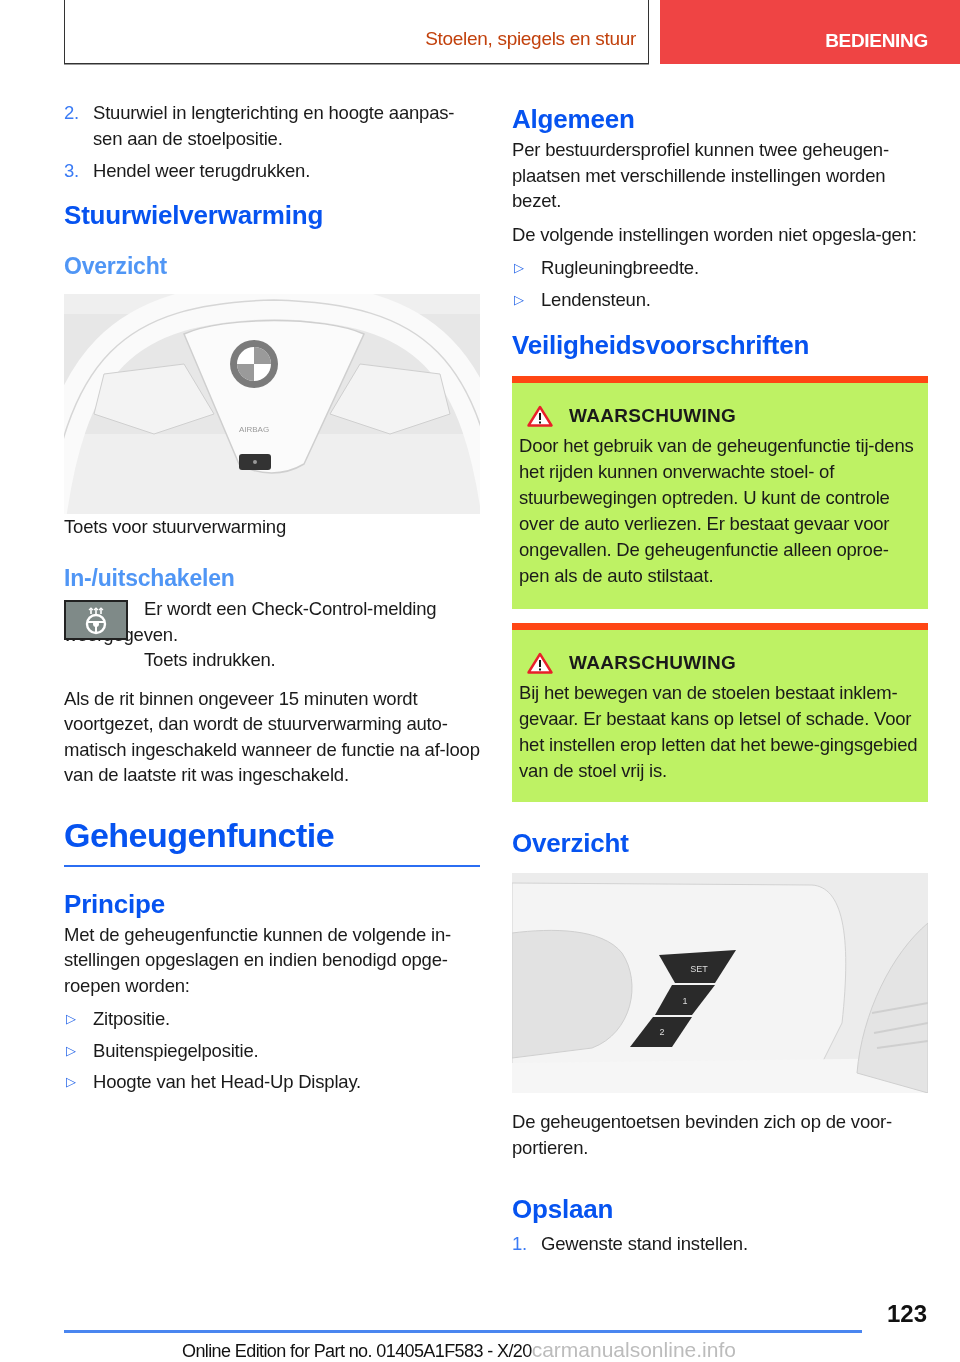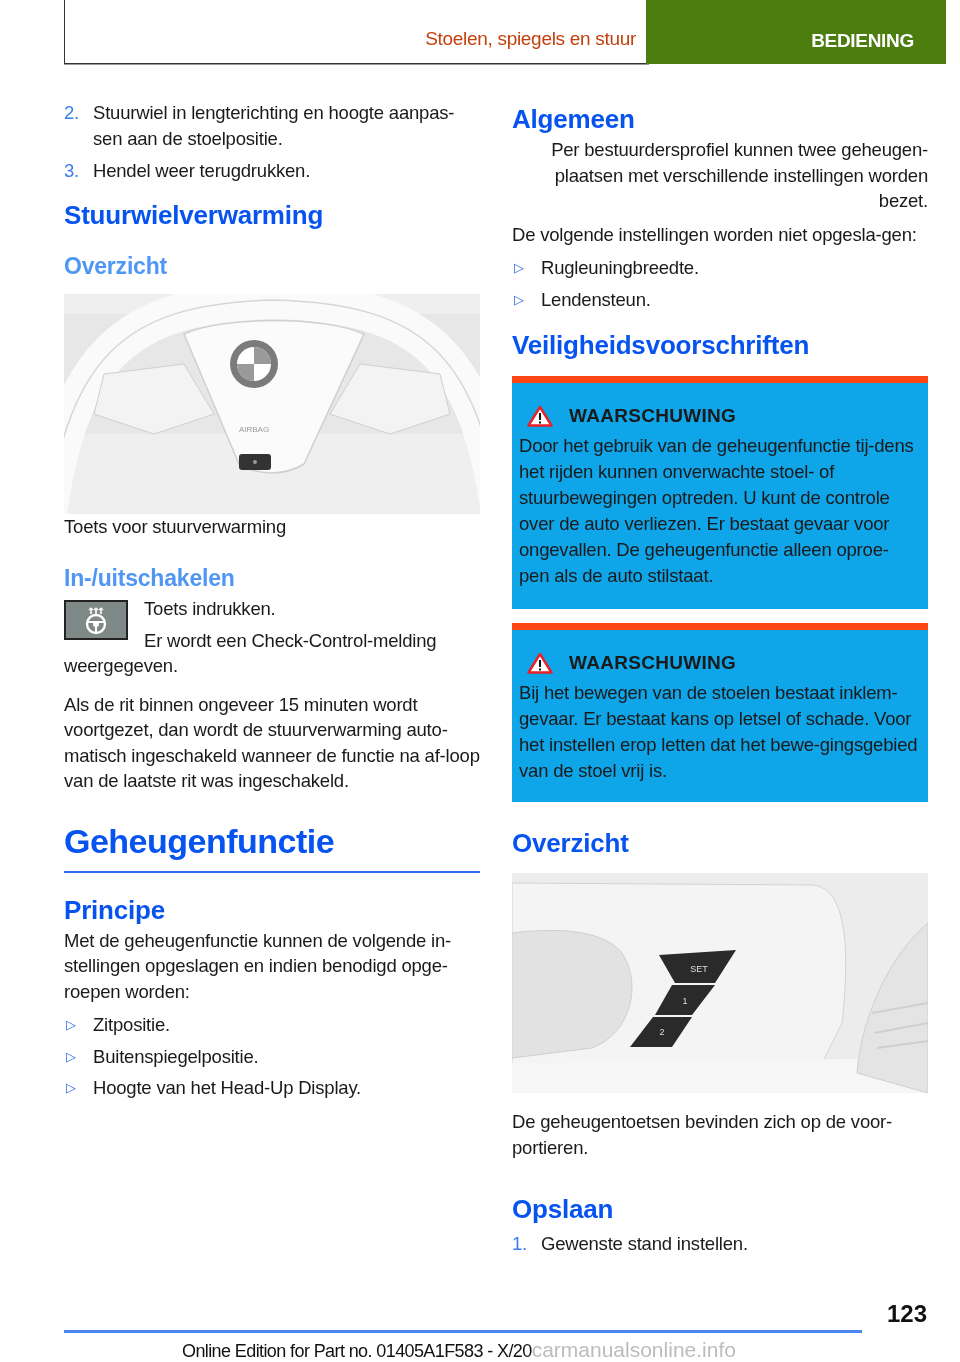--- a/index.html
+++ b/index.html
@@ -2,42 +2,42 @@
 <html><head>
 <meta charset="utf-8">
 <style>
   * { box-sizing: border-box; margin: 0; padding: 0; }
   html, body { width: 960px; height: 1362px; background: #ffffff; overflow: hidden; }
   body { position: relative; font-family: "Liberation Sans", "DejaVu Sans", sans-serif; color: #1a1a1a; }
 
   
   .hdr-left { position: absolute; left: 64px; top: 0; width: 585px; height: 64px; border: 1px solid #333; border-top: none; background: #fff; box-shadow: 0 1px 0 #999; }
   .hdr-left span { position: absolute; right: 12px; top: 28px; font-size: 19px; color: #c2410c; letter-spacing: -0.3px; }
-  .hdr-right { position: absolute; left: 646px; top: 0; width: 300px; height: 64px; background: #4d7c0f; }
+  .hdr-right { position: absolute; left: 660px; top: 0; width: 300px; height: 64px; background: #ef4444; }
   .hdr-right span { position: absolute; right: 32px; top: 30px; font-size: 19px; font-weight: bold; color: #fff; letter-spacing: -0.3px; }
 
   .col { position: absolute; top: 100px; width: 416px; }
   .col.left { left: 64px; }
   .col.right { left: 512px; }
 
   .body-txt { font-size: 18.5px; line-height: 25.5px; letter-spacing: -0.2px; color: #1a1a1a; }
 
   .ol-item { display: flex; font-size: 18.5px; line-height: 25.5px; margin-bottom: 7px; letter-spacing: -0.2px; }
   .ol-item .num { width: 29px; flex: none; color: #3a7bf5; }
 
   .ul-item { display: flex; font-size: 18.5px; line-height: 25.5px; margin-bottom: 6px; letter-spacing: -0.2px; }
   .ul-item .tri { width: 29px; flex: none; color: #2565e8; font-size: 13px; padding-left: 2px; }
 
   .h2 { font-size: 26px; font-weight: bold; color: #0653f0; letter-spacing: -0.2px; }
   .h3 { font-size: 23px; font-weight: bold; color: #5096f5; letter-spacing: -0.2px; }
   .h1 { font-size: 34px; font-weight: bold; color: #0653f0; letter-spacing: -0.5px; border-bottom: 2px solid #2b6ef2; padding-bottom: 10px; }
 
   .figure { width: 416px; height: 220px; background: #ececec; position: relative; overflow: hidden; }
 
-  .warn { background: #0ea5e9; border-top: 7px solid #ff4614; padding: 22px 10px 20px 7px; }
+  .warn { background: #bef264; border-top: 7px solid #ff4614; padding: 22px 10px 20px 7px; }
   .warn-title { display: flex; align-items: center; font-weight: bold; font-size: 19px; letter-spacing: 0.3px; margin-bottom: 6px; }
   .warn-title svg { margin-right: 16px; margin-left: 8px; }
   .warn-body { font-size: 18.5px; line-height: 26px; letter-spacing: -0.2px; }
 
   .icon-btn { width: 64px; height: 40px; background: #7f8a88; border: 2px solid #222; display: inline-flex; align-items: center; justify-content: center; }
 
   .footer-line { position: absolute; left: 64px; top: 1330px; width: 798px; height: 3px; background: #4a86f0; }
   .page-num { position: absolute; right: 33px; top: 1300px; font-size: 24px; font-weight: bold; color: #111; }
   .footer-txt { position: absolute; left: 182px; top: 1338px; font-size: 18px; color: #111; letter-spacing: -0.6px; white-space: nowrap; }
   .footer-txt .wm { color: #bcbcbc; font-size: 21px; letter-spacing: 0; }
@@ -91,22 +91,22 @@
     <div class="icon-btn" style="position:absolute; left:0; top:4px;">
       <svg width="30" height="30" viewBox="0 0 30 30">
         <circle cx="15" cy="19" r="9" fill="none" stroke="#fff" stroke-width="2.4"></circle>
         <circle cx="15" cy="19" r="3" fill="#fff"></circle>
         <path d="M7 17 L23 17" stroke="#fff" stroke-width="2"></path>
         <path d="M15 19 L15 28" stroke="#fff" stroke-width="2"></path>
         <path d="M10 3 L10 9 M15 3 L15 9 M20 3 L20 9" stroke="#fff" stroke-width="1.6"></path>
         <path d="M8 5 L10 3 L12 5 M13 5 L15 3 L17 5 M18 5 L20 3 L22 5" stroke="#fff" stroke-width="1.2" fill="none"></path>
       </svg>
     </div>
+    <div class="body-txt" style="text-indent:80px;">Er wordt een Check-Control-melding weergegeven.</div>
     <div class="body-txt" style="padding-left:80px; margin-bottom:6px;">Toets indrukken.</div>
-    <div class="body-txt" style="text-indent:80px;">Er wordt een Check-Control-melding weergegeven.</div>
   </div>
 
   <div class="body-txt" style="margin-top:13px;">Als de rit binnen ongeveer 15 minuten wordt voortgezet, dan wordt de stuurverwarming auto-matisch ingeschakeld wanneer de functie na af-loop van de laatste rit was ingeschakeld.</div>
 
   <div class="h1" style="margin-top:28px;">Geheugenfunctie</div>
 
   <div class="h2" style="margin-top:22px;">Principe</div>
   <div class="body-txt" style="margin-top:2px; margin-bottom:8px;">Met de geheugenfunctie kunnen de volgende in-stellingen opgeslagen en indien benodigd opge-roepen worden:</div>
   <div class="ul-item">
     <span class="tri">▷</span>
@@ -117,21 +117,21 @@
     <span>Buitenspiegelpositie.</span>
   </div>
   <div class="ul-item">
     <span class="tri">▷</span>
     <span>Hoogte van het Head-Up Display.</span>
   </div>
 </div>
 
 <div class="col right">
   <div class="h2" style="margin-top:4px;">Algemeen</div>
-  <div class="body-txt" style="margin-top:2px;text-align:right;">Per bestuurdersprofiel kunnen twee geheugen-plaatsen met verschillende instellingen worden bezet.</div>
+  <div class="body-txt" style="margin-top:2px;">Per bestuurdersprofiel kunnen twee geheugen-plaatsen met verschillende instellingen worden bezet.</div>
   <div class="body-txt" style="margin-top:8px; margin-bottom:8px;">De volgende instellingen worden niet opgesla-gen:</div>
   <div class="ul-item">
     <span class="tri">▷</span>
     <span>Rugleuningbreedte.</span>
   </div>
   <div class="ul-item">
     <span class="tri">▷</span>
     <span>Lendensteun.</span>
   </div>
 

